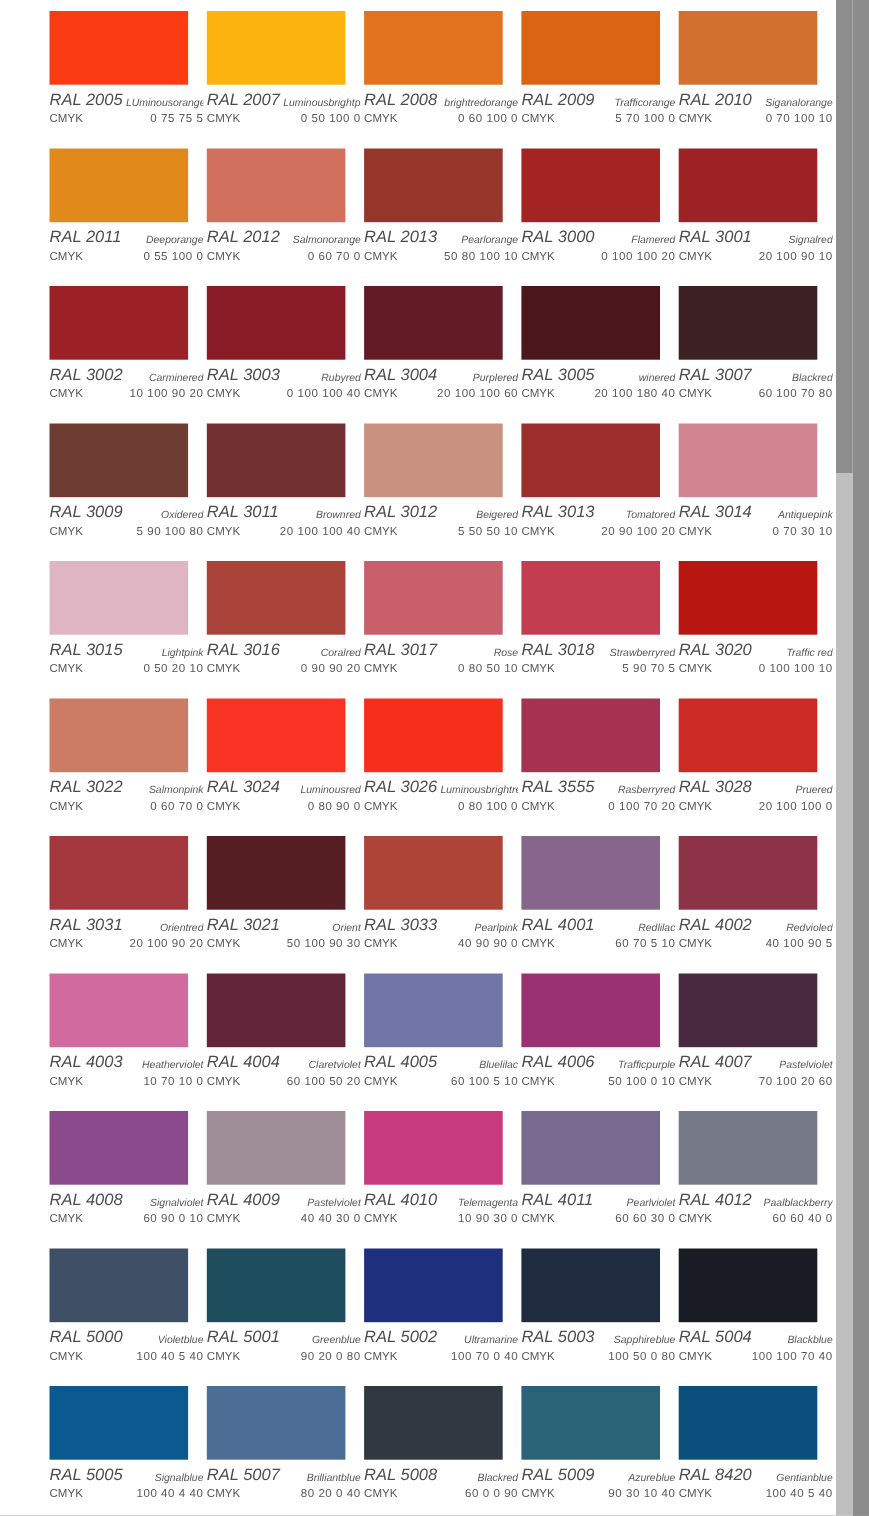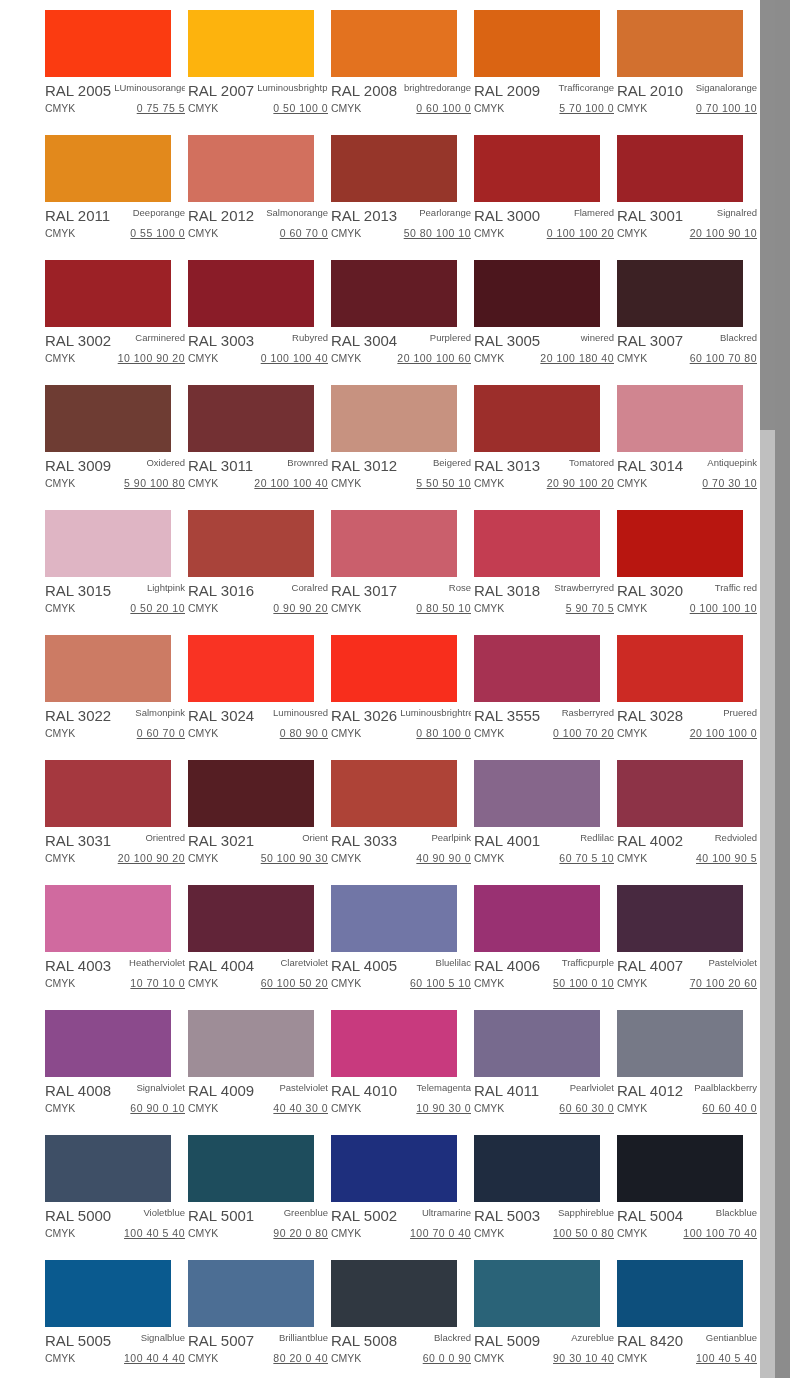--- a/index.html
+++ b/index.html
@@ -50,25 +50,26 @@
     height: 125px;
     box-sizing: border-box;
   }
   .chip {
     width: 126px;
     height: 67px;
     margin: 0;
   }
   .label-row {
     display: flex;
-    align-items: flex-start;
+    align-items: flex-end;
     margin-top: 5px;
     width: 140px;
     white-space: nowrap;
     overflow: hidden;
+    font-style: italic;
   }
   .ral-code {
     font-size: 15px;
     color: #4d4d4d;
     font-family: "Liberation Sans", sans-serif;
     letter-spacing: 0px;
   }
   .ral-name {
     font-size: 9.5px;
     color: #585858;
@@ -87,21 +88,20 @@
     font-size: 10.5px;
     color: #585858;
     font-family: "Liberation Sans", sans-serif;
   }
   .cmyk-vals {
     font-size: 10.5px;
     color: #585858;
     margin-left: auto;
     font-family: "Liberation Sans", sans-serif;
     letter-spacing: 0.5px;
-    text-decoration: underline;
   }
 </style>
 </head>
 <body>
 
 <div id="page">
   <div id="grid">
       <div class="swatch-cell">
         <div class="chip" style="background: rgb(251, 59, 17);"></div>
         <div class="label-row">

